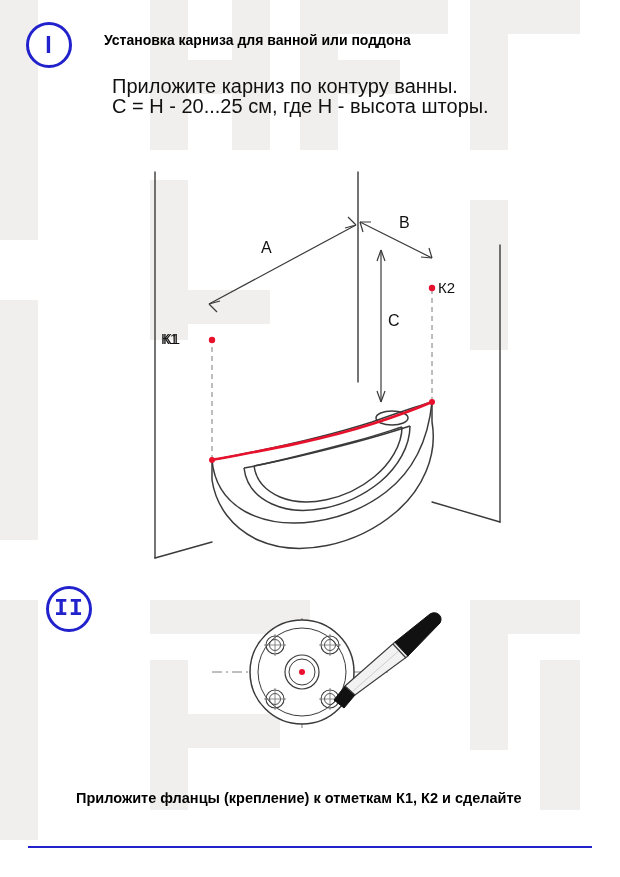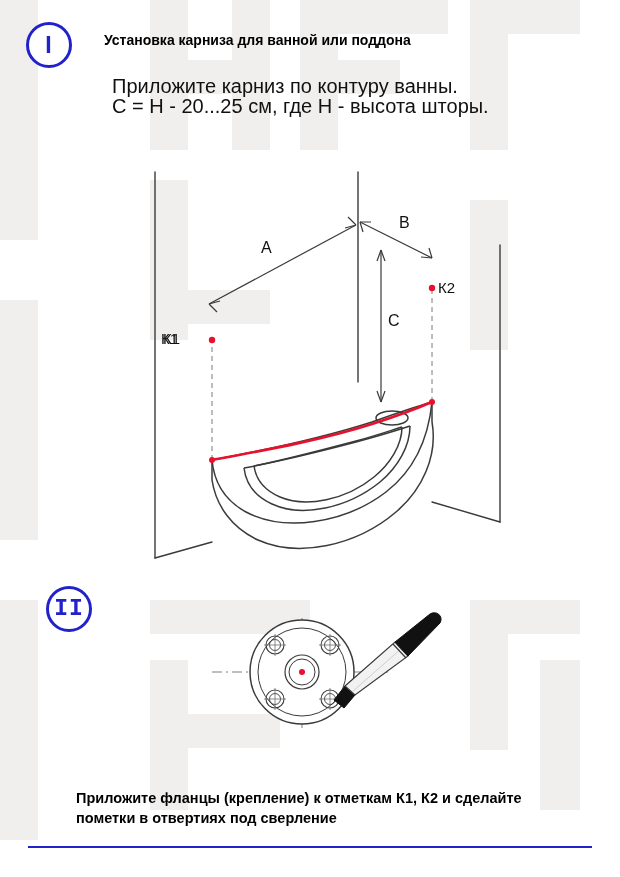--- a/index.html
+++ b/index.html
@@ -262,17 +262,16 @@
       <path d="M345,86 L395,42 L408,56 L355,95 Z" fill="#f2f2f2" stroke="#3a3a3a" stroke-width="1.2"></path>
       <path d="M352,92 L402,48" stroke="#cfcfcf" stroke-width="1"></path>
 
       <path d="M395,42 L430,14 C436,10 444,16 440,23 L408,56 Z" fill="#111111" stroke="#111111" stroke-width="1"></path>
       <path d="M393,44 L406,58" stroke="#3a3a3a" stroke-width="1.2"></path>
     </g>
   </svg>
 
   <div class="caption">
     <div>Приложите фланцы (крепление) к отметкам К1, К2 и сделайте</div>
-    <div>пометки в отвертиях под сверление</div>
   </div>
 
   <div class="footer-rule"></div>
 </div>
 
 </body></html>

